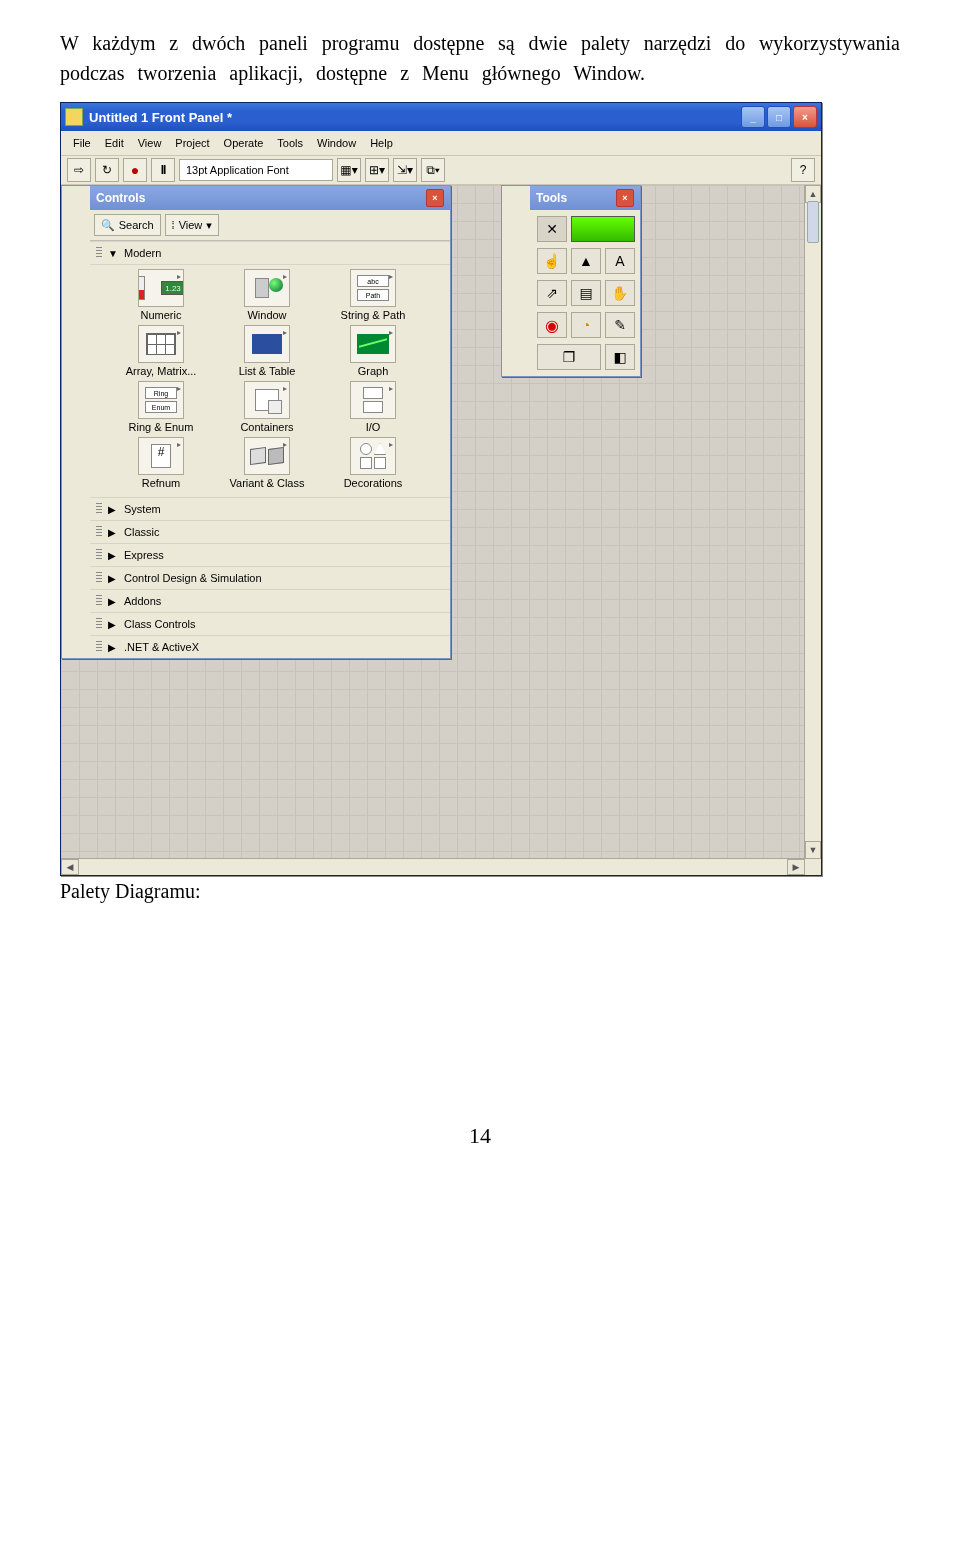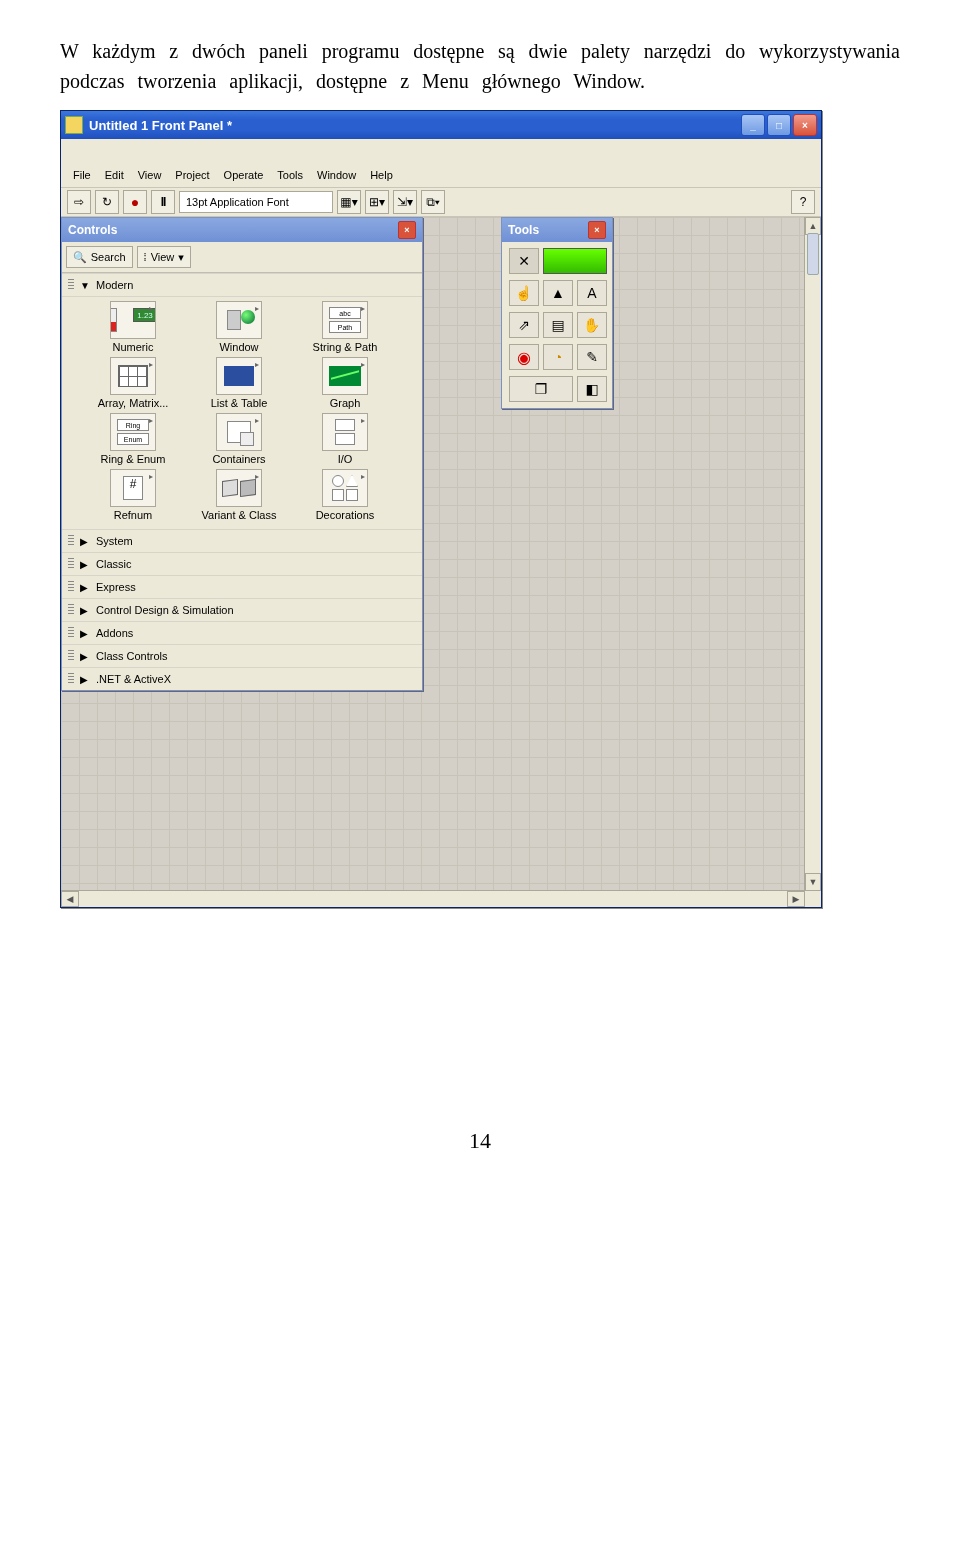--- a/index.html
+++ b/index.html
@@ -1,65 +1,65 @@
 <!DOCTYPE html>
 <html><head>
 <meta charset="utf-8">
 <style>
   body { margin:0; font-family:"Times New Roman",serif; font-size:20px; background:#fff; color:#000; }
   .page { width:960px; margin:0 auto; padding:20px 60px 40px 60px; box-sizing:border-box; }
-  .para { text-align:justify; margin:16px 0 14px 0; line-height:1.5; word-spacing:8px;}
+  .para { text-align:justify; margin:8px 0 14px 0; line-height:1.5; word-spacing:8px;}
   .label { margin:4px 0 14px 0; }
   .fig-caption { text-align:center; margin:18px 0; }
   .pagenum { text-align:center; margin-top:220px; font-size:22px;}
   
   .win { width:760px; border:1px solid #0a246a; background:#ece9d8; font-family:Tahoma,Arial,sans-serif; font-size:11px; color:#000; box-shadow:1px 1px 0 #888; margin-bottom:4px;}
   .titlebar { height:28px; background:linear-gradient(to bottom,#3b77dd 0%,#2a5fcf 30%,#2a5fcf 70%,#1f4fbd 100%); display:flex; align-items:center; padding:0 4px; color:#fff; font-weight:bold; font-size:13px; }
   .titlebar .app-icon { width:16px; height:16px; background:#f4d560; border:1px solid #7a5; margin-right:6px; }
   .titlebar .spacer { flex:1; }
   .winbtn { width:22px; height:20px; margin-left:2px; background:linear-gradient(to bottom,#a8c6f5,#6e9ae3); border:1px solid #1f4fbd; border-radius:3px; display:flex; align-items:center; justify-content:center; color:#fff; font-weight:bold; font-size:10px; }
   .winbtn.close { background:linear-gradient(to bottom,#f29c8d,#d9533a); border-color:#b33; }
-  .menubar { display:flex; gap:2px; padding:4px 6px; background:#ece9d8; border-bottom:1px solid #c9c6b8;margin-top:24px;}
+  .menubar { display:flex; gap:2px; padding:4px 6px; background:#ece9d8; border-bottom:1px solid #c9c6b8;}
   .menubar span { padding:2px 6px; }
   .toolbar { display:flex; align-items:center; gap:4px; padding:2px 6px; background:#ece9d8; border-bottom:1px solid #c9c6b8;}
   .tbtn { width:22px; height:22px; border:1px solid #aca899; background:#f1efe2; display:flex; align-items:center; justify-content:center; font-size:12px;}
   .tbtn.run { }
   .tbtn.rec { color:#b00; font-size:14px;}
   .tbtn.pause { font-weight:bold; letter-spacing:-1px;}
   .fontbox { height:20px; border:1px solid #aca899; background:#fff; padding:0 6px; display:flex; align-items:center; min-width:140px;}
   .right-icons { margin-left:auto; display:flex; gap:4px;}
   .workarea { position:relative; height:690px; background:#d4d0c8; overflow:hidden; }
   .grid { position:absolute; inset:0;
     background-image:linear-gradient(to right,#c7c3b8 1px,transparent 1px),linear-gradient(to bottom,#c7c3b8 1px,transparent 1px);
     background-size:18px 18px; }
   .scroll-v { position:absolute; right:0; top:0; bottom:16px; width:16px; background:#ece9d8; border-left:1px solid #aca899;}
   .scroll-v .thumb { position:absolute; left:2px; right:2px; top:16px; height:40px; background:#cfd7e8; border:1px solid #9aa; border-radius:2px;}
   .scroll-v .arr { position:absolute; left:0; right:0; height:16px; background:#ece9d8; border:1px solid #aca899; display:flex;align-items:center;justify-content:center;font-size:9px;color:#555;}
   .scroll-h { position:absolute; left:0; right:16px; bottom:0; height:16px; background:#ece9d8; border-top:1px solid #aca899;}
   .scroll-h .arr { position:absolute; top:0; bottom:0; width:16px; background:#ece9d8; border:1px solid #aca899; display:flex;align-items:center;justify-content:center;font-size:9px;color:#555;}
   .scroll-corner { position:absolute; right:0; bottom:0; width:16px; height:16px; background:#ece9d8;}
 
   
-  .palette { position:absolute; background:#ece9d8; border:1px solid #7a93c4; box-shadow:1px 1px 0 #667;}
+  .palette { position:absolute; background:#ece9d8; border:1px solid #7a93c4; box-shadow:1px 1px 0 #667;padding-left:28px;}
   .palette .pal-title { height:20px; background:linear-gradient(to bottom,#8aa8e0,#6f90d5); color:#fff; font-weight:bold; padding:2px 6px; display:flex; align-items:center; font-size:12px;}
   .palette .pal-title .spacer{flex:1;}
   .palette .pal-close { width:16px;height:16px;background:#d9533a;border:1px solid #b33;color:#fff;font-size:9px;display:flex;align-items:center;justify-content:center;border-radius:2px;}
   .controls-pal { left:0; top:0; width:360px; }
   .pal-toolbar { display:flex; gap:4px; padding:4px; border-bottom:1px solid #c0beb2;}
   .pal-tool { height:20px; border:1px solid #aca899; background:#f1efe2; padding:0 6px; display:flex; align-items:center; gap:4px; font-size:11px;}
   .drawer-row { display:flex; align-items:center; height:22px; border-top:1px solid #d8d5c8; padding:0 6px; gap:6px; background:#ece9d8;}
   .drawer-row .grip { display:inline-block; width:6px; height:12px; background:repeating-linear-gradient(to bottom,#888 0 1px,transparent 1px 3px);}
   .drawer-row .arrow { font-size:10px; display:inline-block; width:10px;}
   .drawer-open { background:#ece9d8; padding:4px 2px 8px 18px; border-top:1px solid #d8d5c8;}
   .ctl-grid { display:grid; grid-template-columns:repeat(3,106px); row-gap:4px; }
   .ctl-cell { display:flex; flex-direction:column; align-items:center; font-size:11px; text-align:center;}
   .ctl-ico { width:44px; height:36px; border:1px solid #aca899; background:#f6f4ea; margin-bottom:2px; display:flex; align-items:center; justify-content:center; position:relative; overflow:hidden;}
   .ctl-ico .arrpop { position:absolute; right:2px; top:2px; font-size:8px; color:#666;}
   
-  .ico-numeric { display:flex; align-items:flex-start; gap:16px;}
+  .ico-numeric { display:flex; align-items:center; gap:16px;}
   .ico-numeric .sl { width:6px; height:22px; background:linear-gradient(to top,#d22 40%,#eee 40%); border:1px solid #888;}
   .ico-numeric .disp { width:22px; height:12px; background:#338833; color:#cfe; font-size:8px; display:flex;align-items:center;justify-content:center; border:1px solid #555;}
   .ico-bool { width:14px;height:14px;border-radius:50%;background:radial-gradient(circle at 35% 35%,#7f7,#063);}
   .ico-bool2 { width:12px;height:18px;background:#ccc;border:1px solid #888;margin-left:4px;}
   .ico-string { display:flex;flex-direction:column;gap:2px;}
   .ico-string .l1{width:30px;height:10px;border:1px solid #888;background:#fff;font-size:7px;display:flex;align-items:center;justify-content:center;}
   .ico-array { width:28px;height:20px;background:#fff;border:1px solid #666; background-image:linear-gradient(#666 1px,transparent 1px),linear-gradient(90deg,#666 1px,transparent 1px); background-size:9px 10px;}
   .ico-list { width:30px;height:20px;background:#2b4f9e;}
   .ico-graph { width:32px;height:20px;background:#083; position:relative;}
   .ico-graph::after{content:"";position:absolute;left:2px;top:8px;right:2px;height:2px;background:#6f6; transform:skewY(-15deg);}
@@ -323,15 +323,16 @@
         <div class="arr" style="bottom:0">▼</div>
       </div>
       <div class="scroll-h">
         <div class="arr" style="left:0">◀</div>
         <div class="arr" style="right:0">▶</div>
       </div>
       <div class="scroll-corner"></div>
     </div>
   </div>
 
+  <p class="label">Palety Diagramu:</p>
 
   <div class="pagenum">14</div>
 </div>
 
 </body></html>

